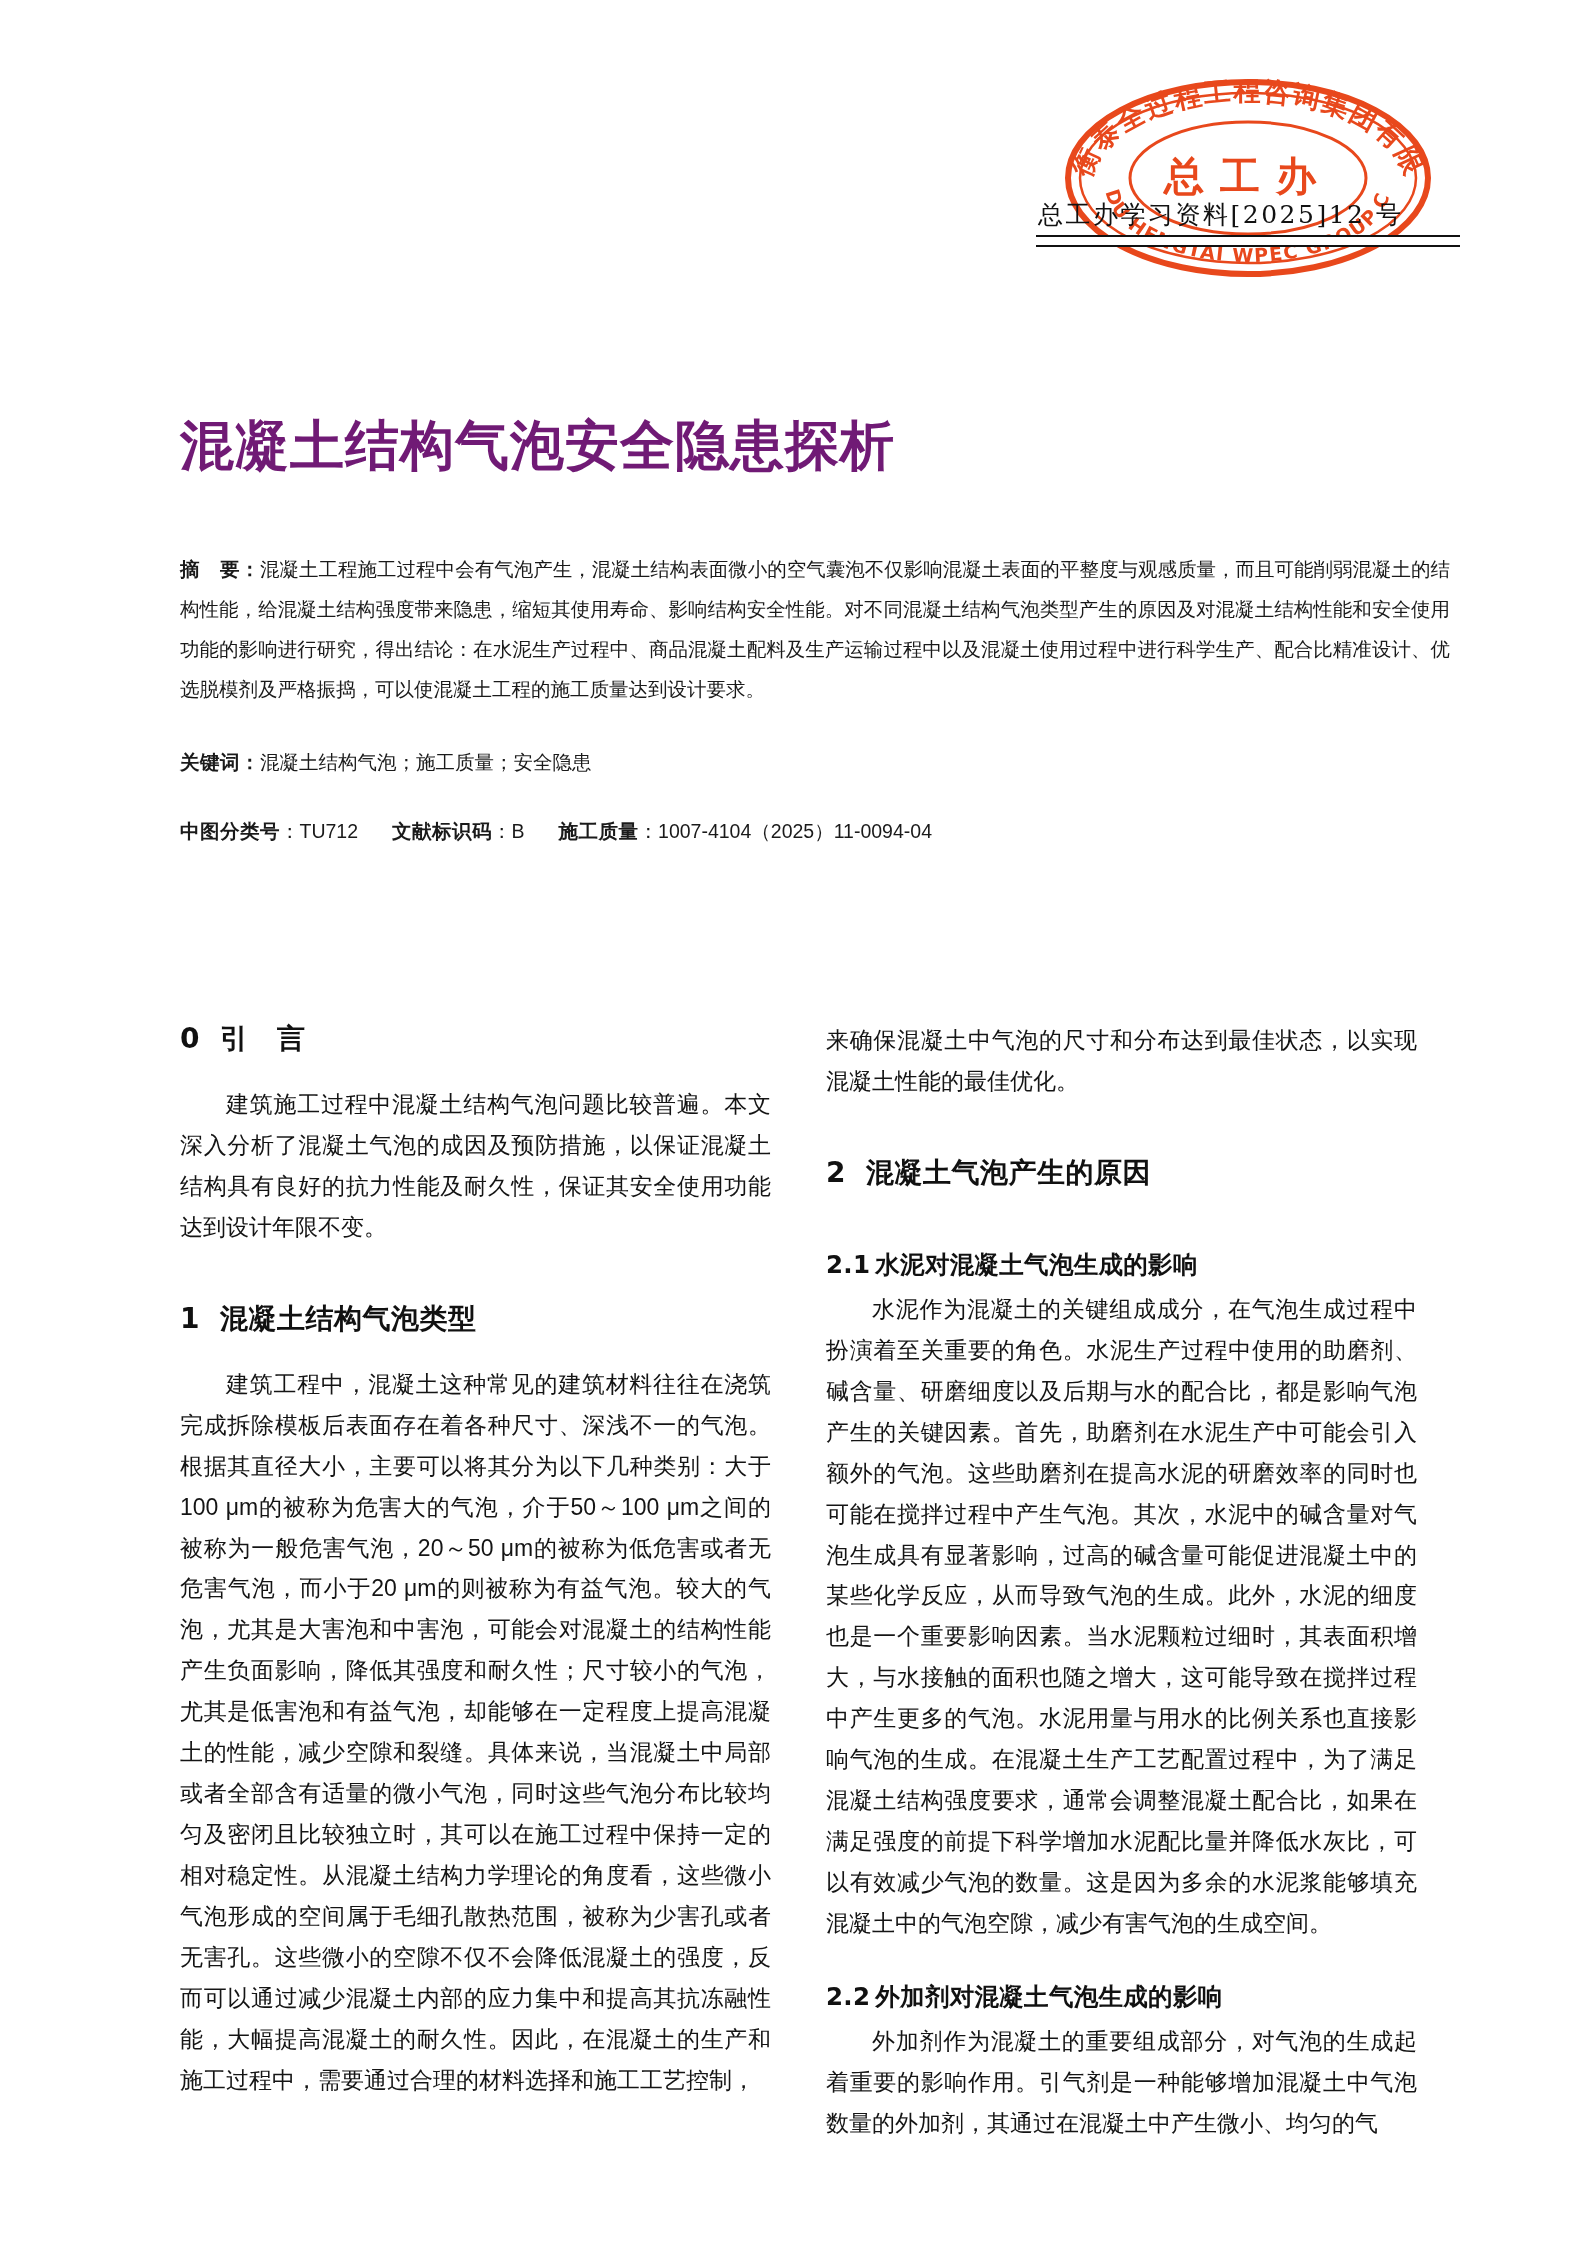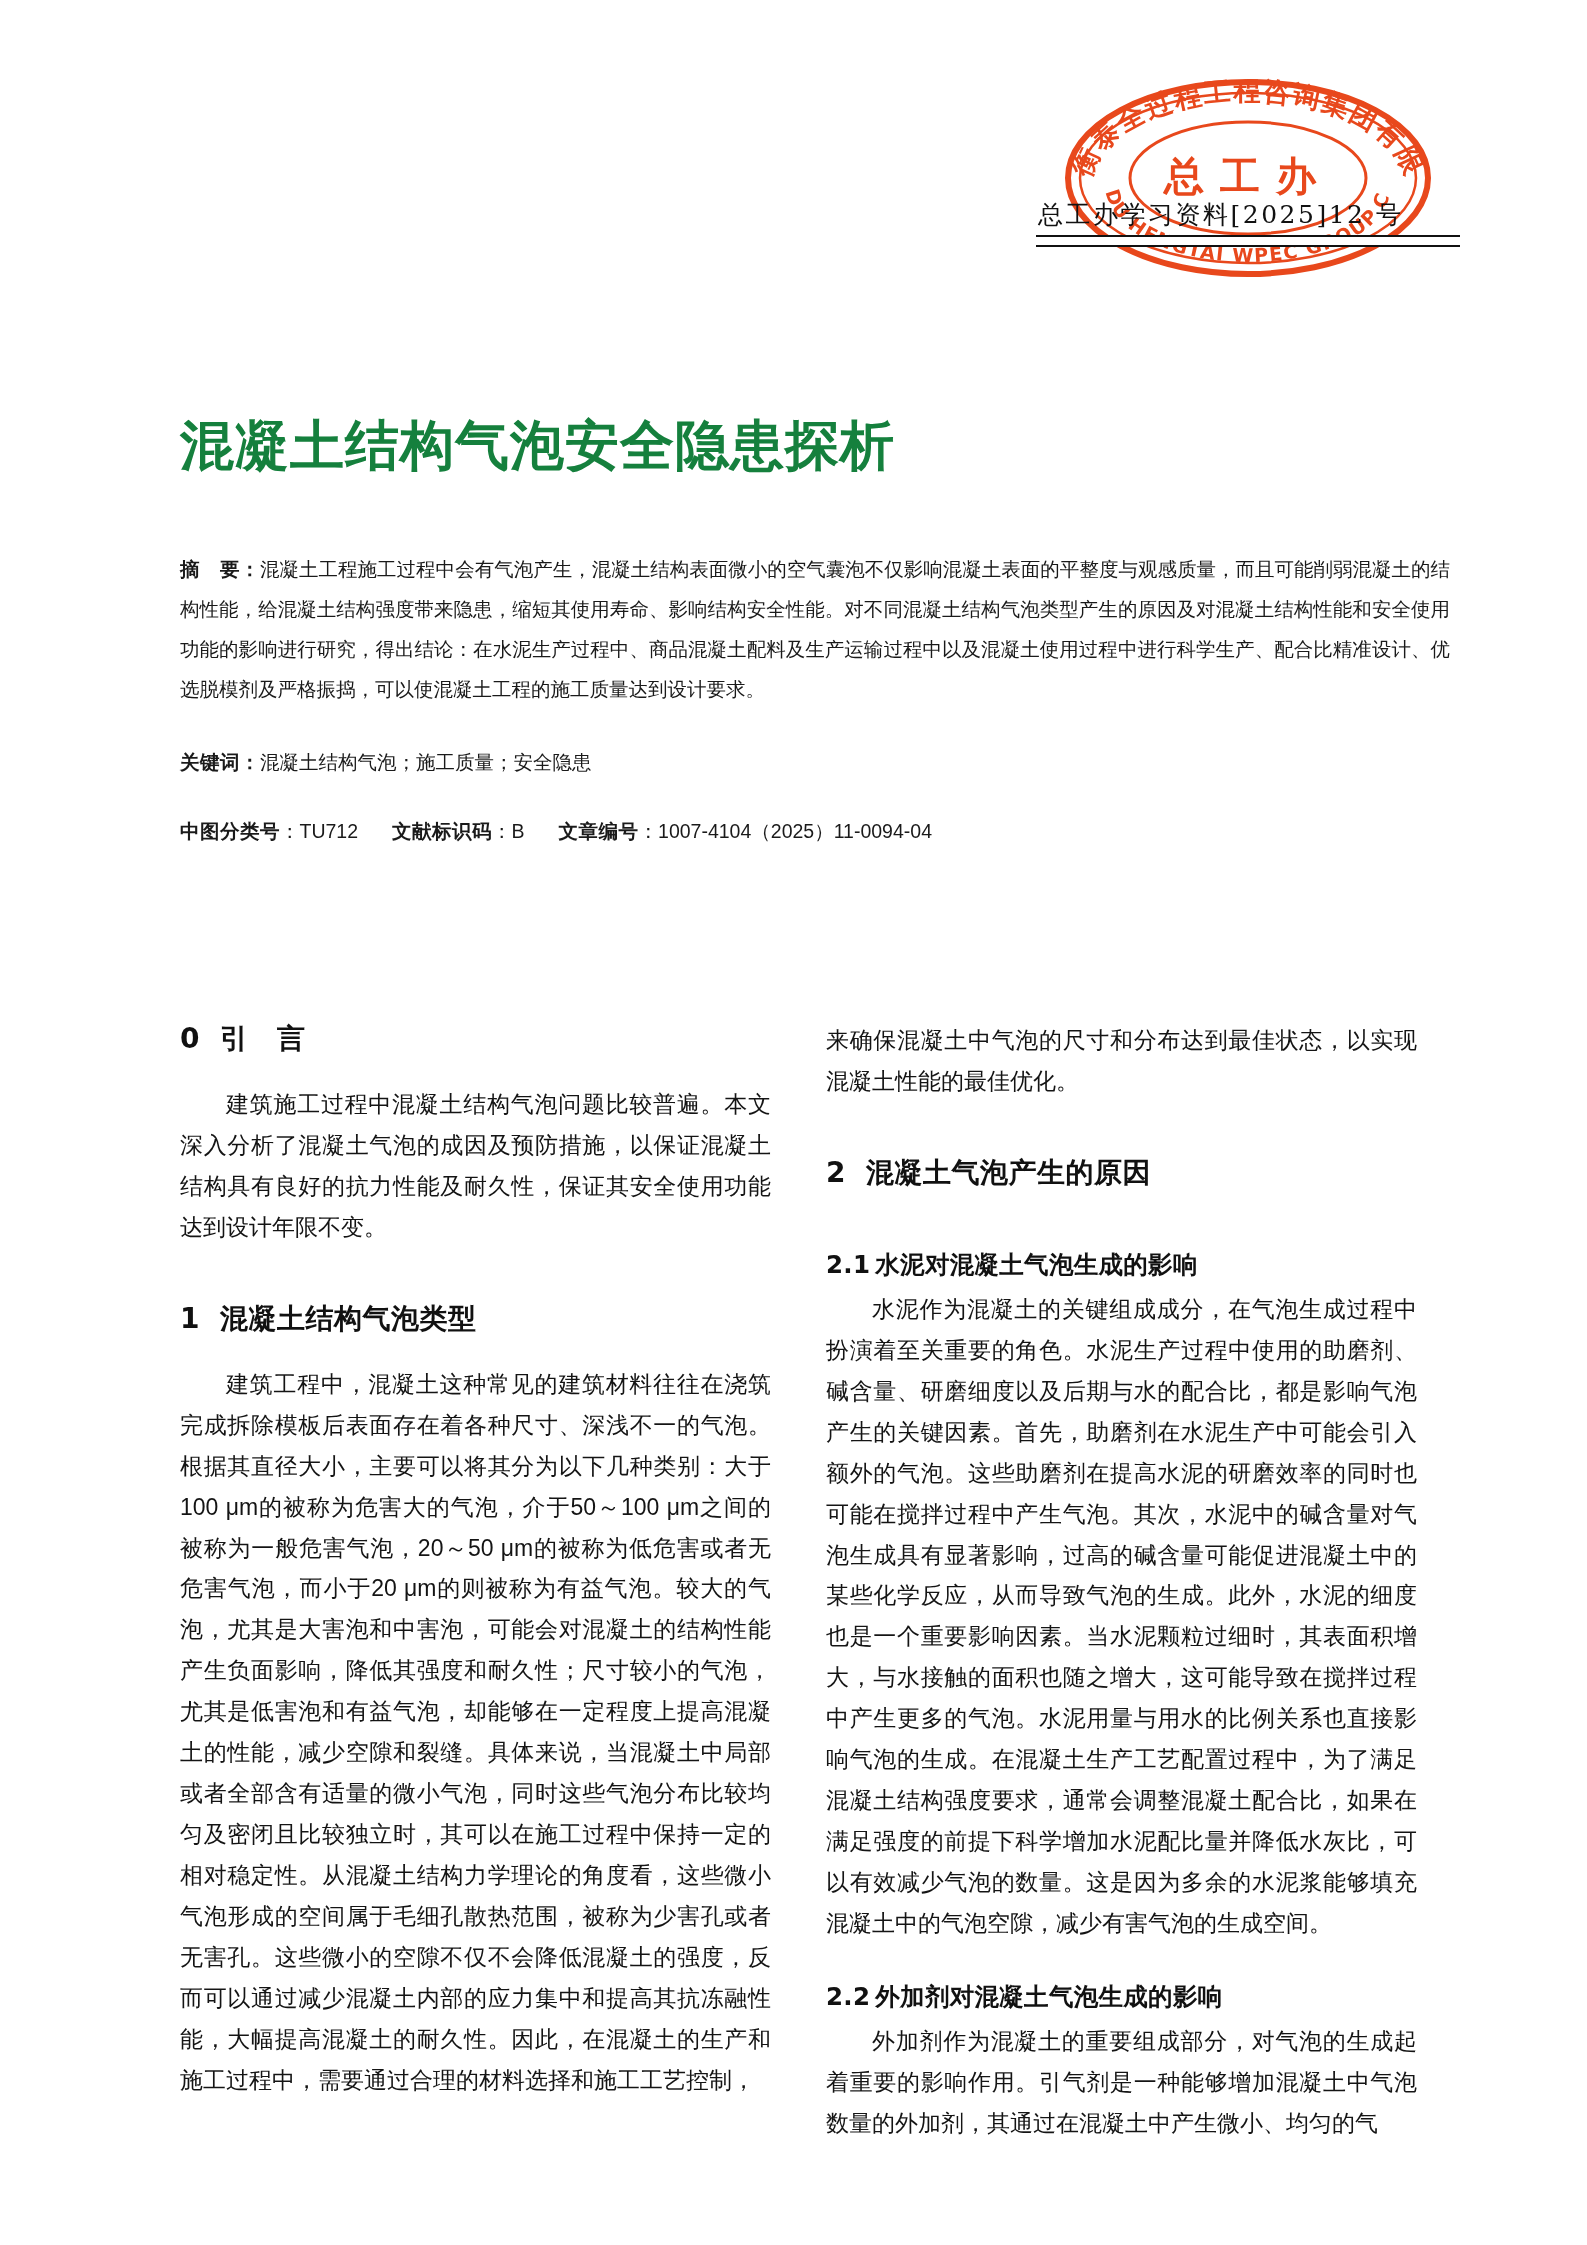--- a/index.html
+++ b/index.html
@@ -101,21 +101,21 @@
 
   
   #doc-title {
     position: absolute;
     left: 180px;
     top: 374px;
     font-family: "DejaVu Sans", "Liberation Sans", sans-serif;
     font-size: 54px;
     font-weight: 700;
     letter-spacing: 1px;
-    color: #15803d;
+    color: #701a75;
   }
 
   
   #frontmatter {
     position: absolute;
     left: 180px;
     top: 512px;
     width: 1270px;
     font-family: "Liberation Sans", "DejaVu Sans", sans-serif;
     color: #1a1a1a;
@@ -225,21 +225,21 @@
 
   <h1 id="doc-title">混凝土结构气泡安全隐患探析</h1>
 
   <div id="frontmatter">
 
 
     <div class="abstract"><span class="lbl">摘　要</span><span class="lbl">：</span><span>混凝土工程施工过程中会有气泡产生，混凝土结构表面微小的空气囊泡不仅影响混凝土表面的平整度与观感质量，而且可能削弱混凝土的结构性能，给混凝土结构强度带来隐患，缩短其使用寿命、影响结构安全性能。对不同混凝土结构气泡类型产生的原因及对混凝土结构性能和安全使用功能的影响进行研究，得出结论：在水泥生产过程中、商品混凝土配料及生产运输过程中以及混凝土使用过程中进行科学生产、配合比精准设计、优选脱模剂及严格振捣，可以使混凝土工程的施工质量达到设计要求。</span></div>
 
     <div class="keywords"><span class="lbl">关键词</span><span class="lbl">：</span><span>混凝土结构气泡；施工质量；安全隐患</span></div>
 
-    <div class="classline"><span class="lbl">中图分类号</span><span>：TU712</span><span class="gap"></span><span class="lbl">文献标识码</span><span>：B</span><span class="gap"></span><span class="lbl">文章编号</span><span>：1007-4104（2025）11-0094-04</span></div>
+    <div class="classline"><span class="lbl">中图分类号</span><span>：TU712</span><span class="gap"></span><span class="lbl">文献标识码</span><span>：B</span><span class="gap"></span><span class="lbl">施工质量</span><span>：1007-4104（2025）11-0094-04</span></div>
   </div>
 
   <div id="body-area">
 
     <div class="col">
 
       <div class="h1"><span class="num">0</span><span>引　言</span></div>
       <p class="para">建筑施工过程中混凝土结构气泡问题比较普遍。本文深入分析了混凝土气泡的成因及预防措施，以保证混凝土结构具有良好的抗力性能及耐久性，保证其安全使用功能达到设计年限不变。</p>
 
       <div class="sp-lg"></div>

